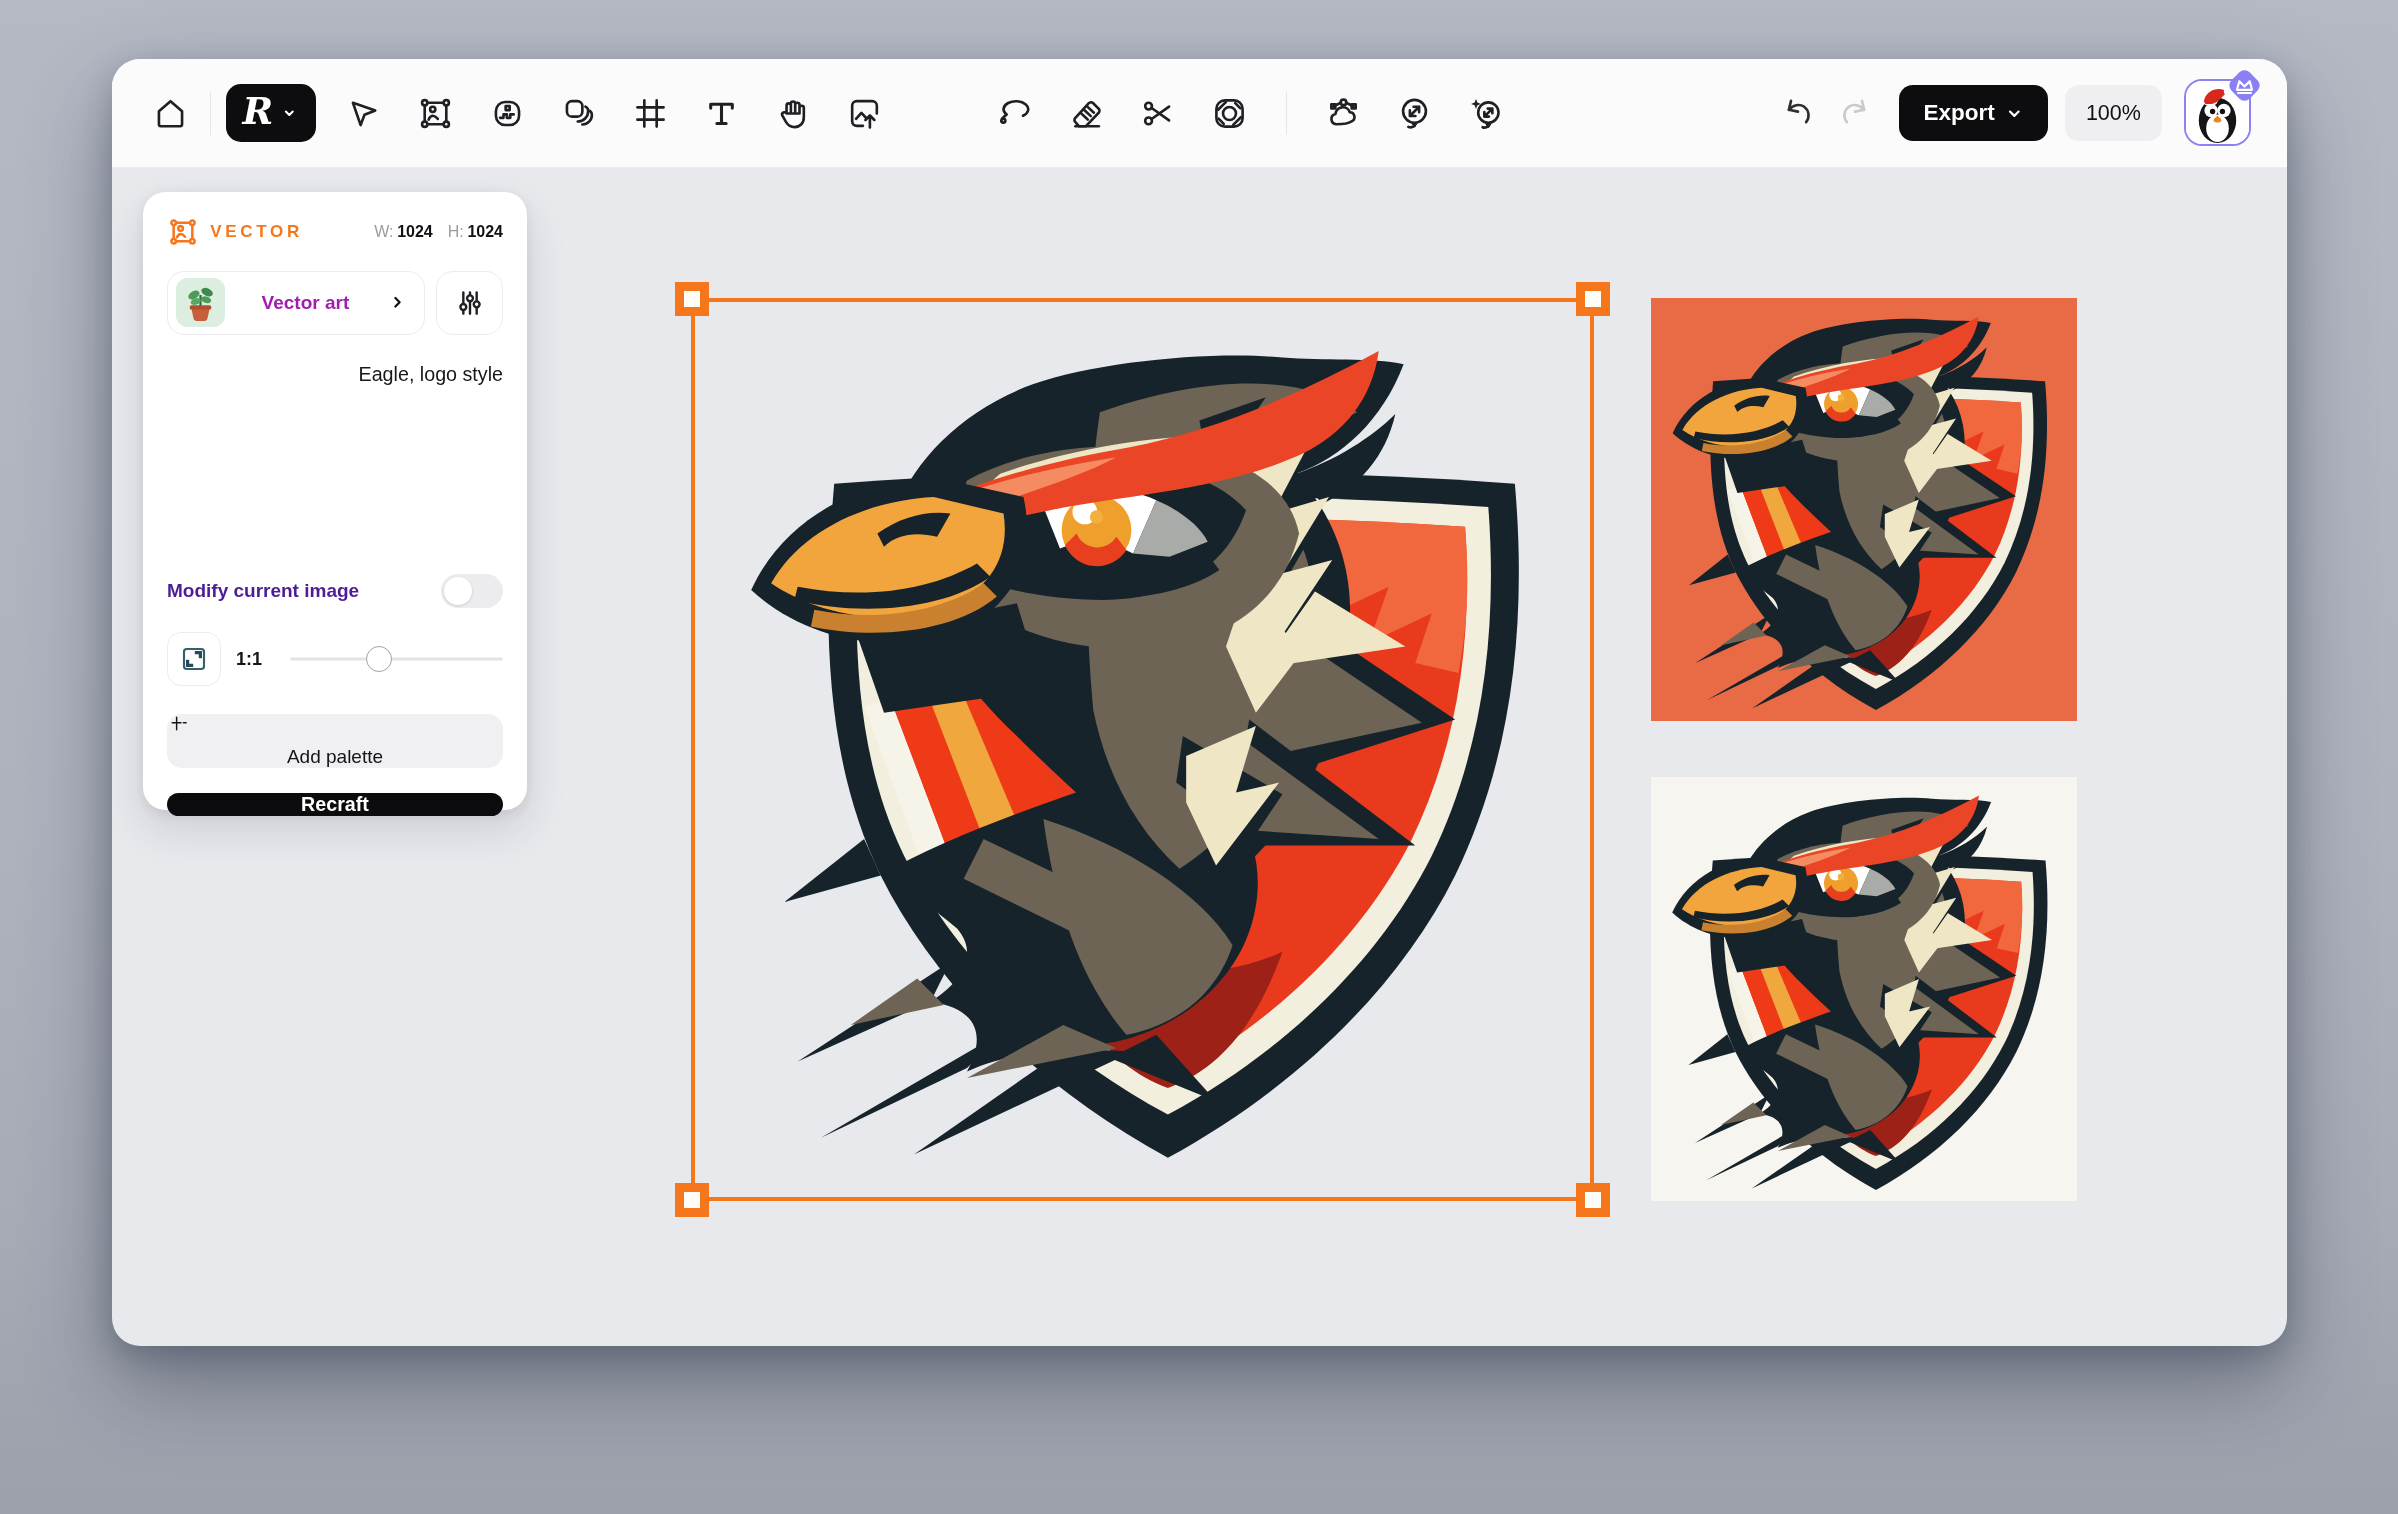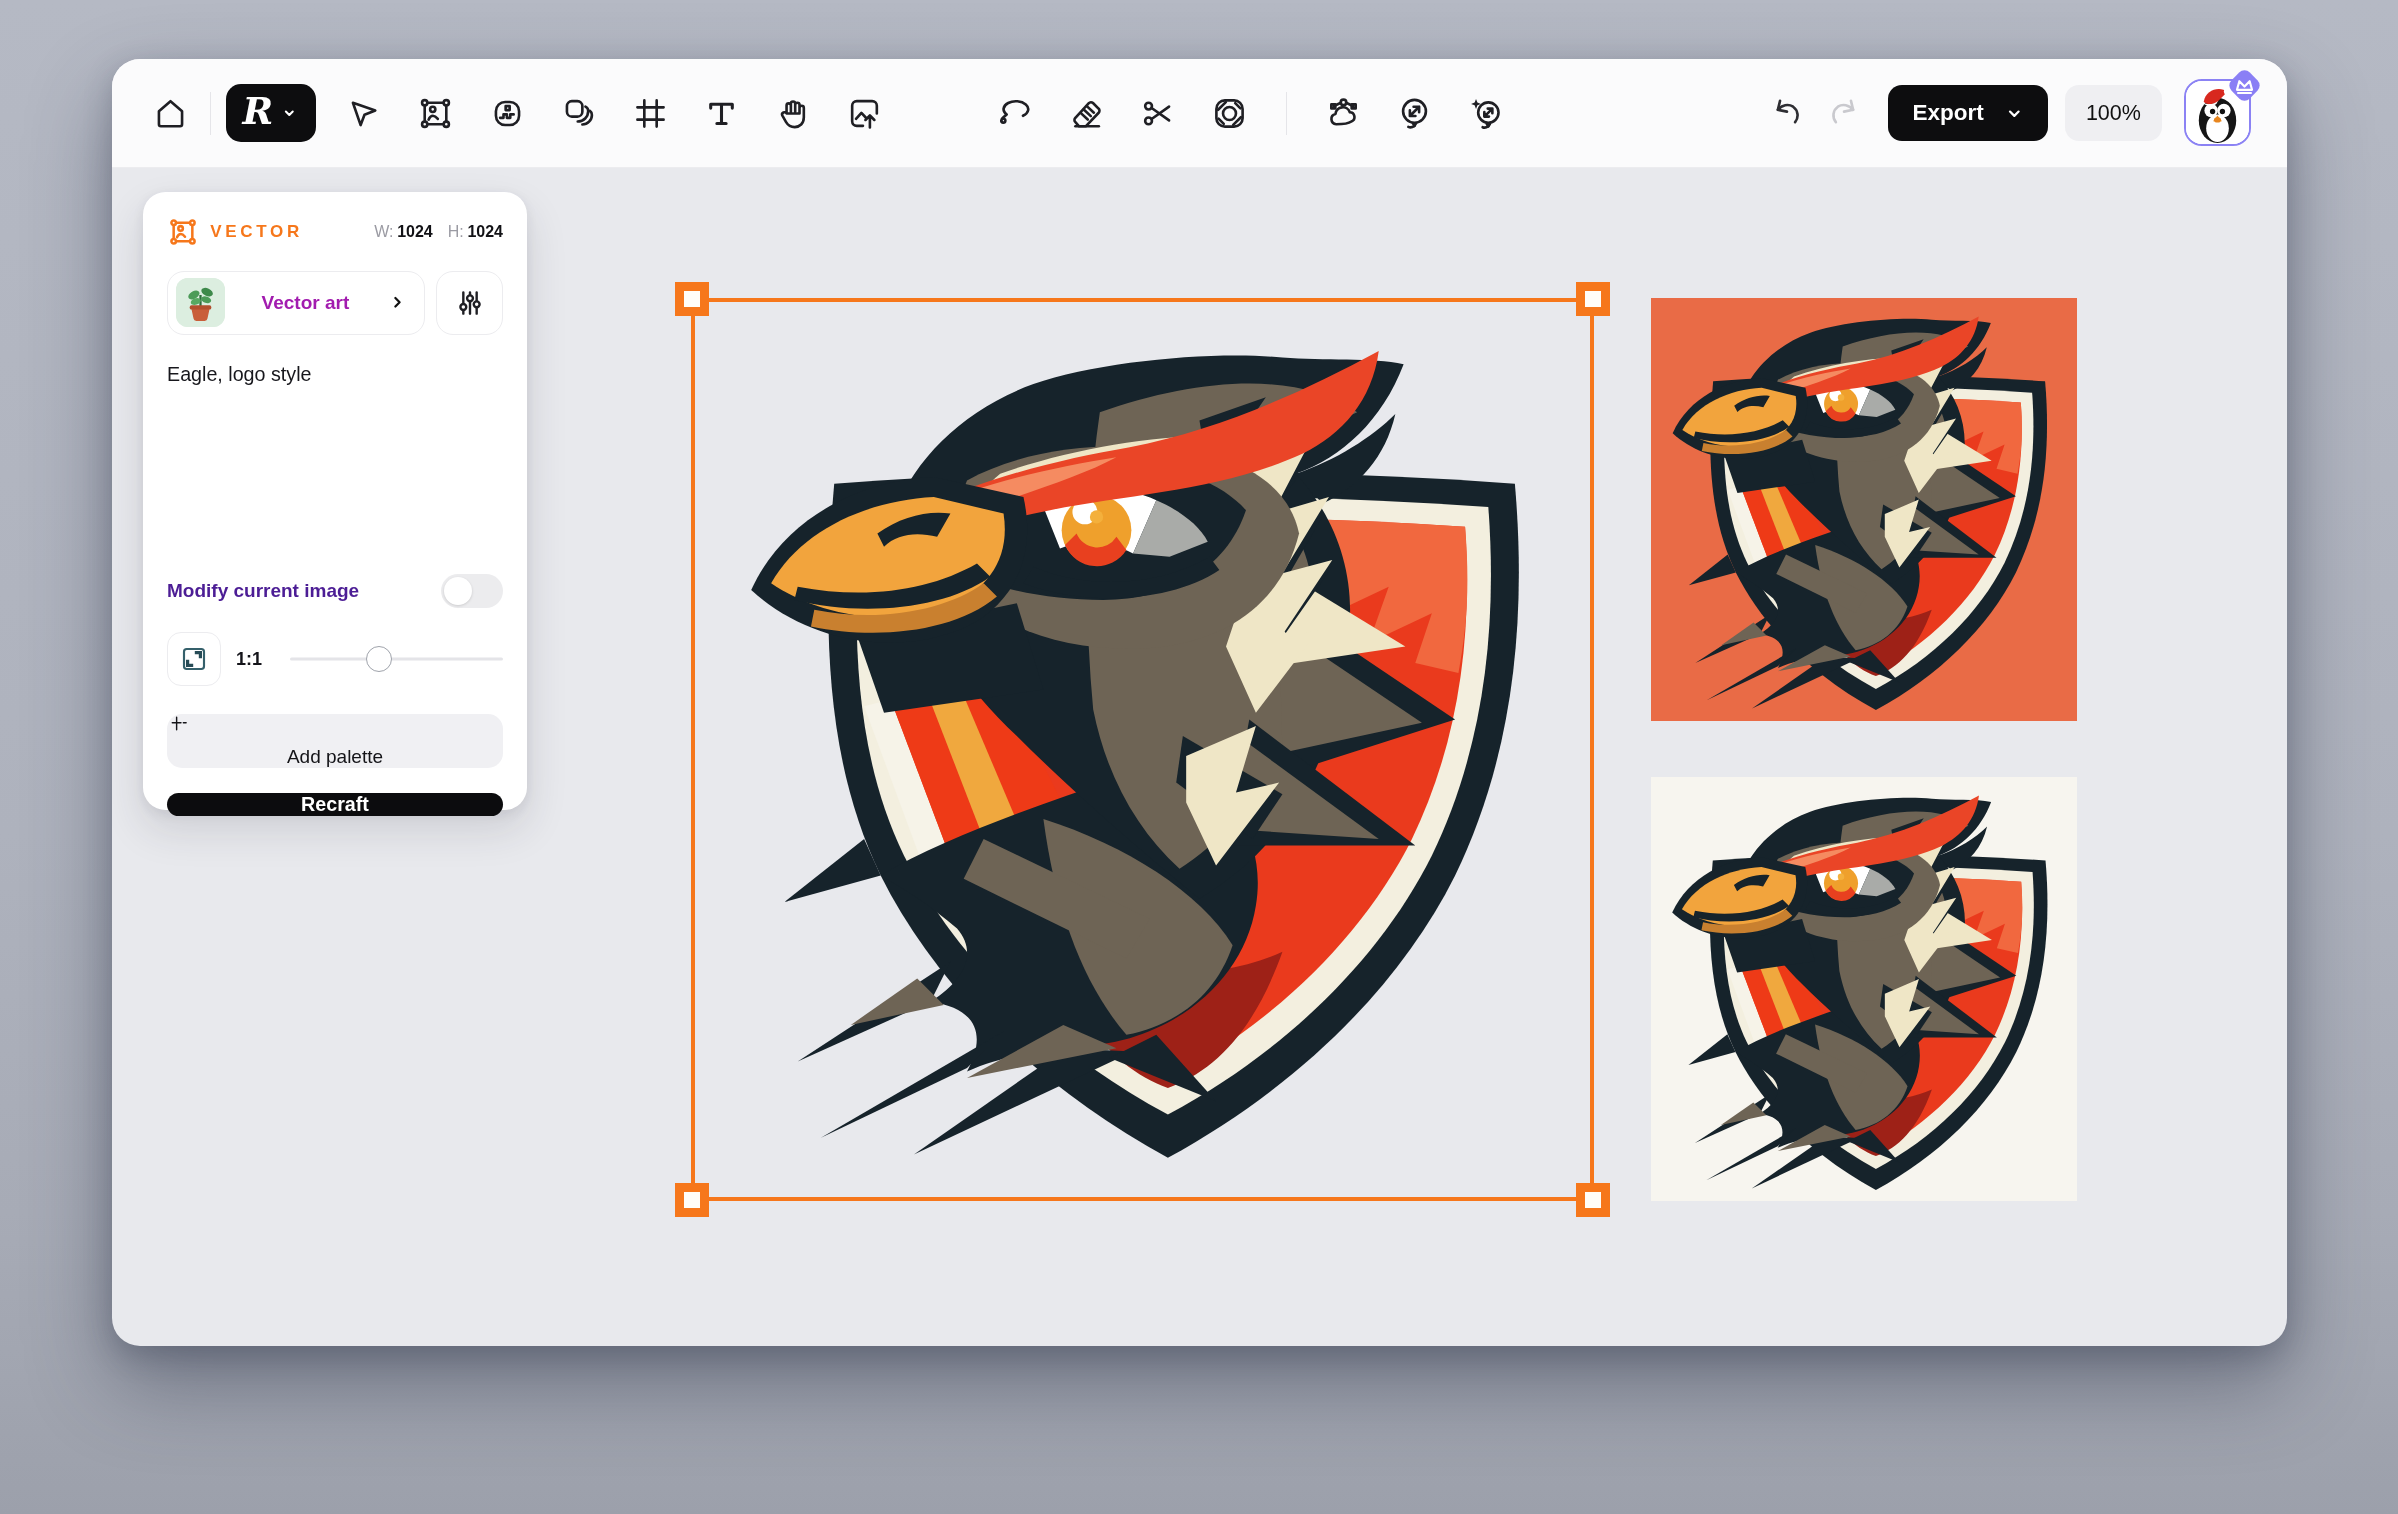--- a/index.html
+++ b/index.html
@@ -35,21 +35,21 @@
     font-weight:bold; font-size:37px; line-height:1; transform:translateY(-1.9px); }
   .logo-btn svg { width:20.6px; height:20.6px; stroke:#FFFFFF; fill:none; stroke-width:2.4;
     stroke-linecap:round; stroke-linejoin:round; }
   .tool-group { display:flex; align-items:center; gap:22.5px; flex:0 0 auto; }
   .spacer { flex:1 1 auto; }
   .undo-redo { display:flex; align-items:center; gap:9.4px; }
   .tb-btn.disabled svg { stroke:#C9C9CE; }
   .export-btn {
     margin-left:19px; height:56px; padding:0 24px; background:#0D0D0F; color:#FFF;
     border:none; border-radius:14px; font-size:22.5px; font-weight:600;
-    display:flex; align-items:center; gap:20px; cursor:pointer; font-family:inherit; flex:0 0 auto;
+    display:flex; align-items:center; gap:9px; cursor:pointer; font-family:inherit; flex:0 0 auto;
   }
   .export-btn svg { width:20.6px; height:20.6px; stroke:#FFF; fill:none; stroke-width:2.6;
     stroke-linecap:round; stroke-linejoin:round; }
   .zoom-badge {
     margin-left:17px; height:56px; padding:0 20.6px; background:#EFEFF2; border:none;
     border-radius:14px; font-size:21.5px; font-weight:400; color:#111; display:flex;
     align-items:center; cursor:pointer; font-family:inherit; flex:0 0 auto;
   }
   .avatar-wrap { position:relative; margin-left:22.5px; flex:0 0 auto; width:69px; height:69px; cursor:pointer; }
   .avatar {
@@ -78,21 +78,21 @@
   .plant-thumb { width:49px; height:49px; border-radius:12px; background:#DCEEE0; overflow:hidden; flex:0 0 auto; }
   .style-pill .style-label { flex:1; text-align:center; font-size:19px; font-weight:700; color:#a21caf; }
   .style-pill svg.chev { width:22.5px; height:22.5px; stroke:#111; fill:none; stroke-width:2.4;
     stroke-linecap:round; stroke-linejoin:round; flex:0 0 auto; }
   .sliders-btn {
     width:67px; height:64px; border:1.4px solid #ECECEF; border-radius:17px; background:#FFF;
     display:flex; align-items:center; justify-content:center; cursor:pointer; flex:0 0 auto;
   }
   .sliders-btn svg { width:32px; height:32px; stroke:#1F1F24; stroke-width:1.8; stroke-linecap:round; }
   .prompt-area { margin-top:26px; font-size:19.7px; color:#17171C; line-height:1.4; min-height:206px;
-    cursor:text; outline:none; }
+    cursor:text; outline:none;text-align:right; }
   .modify-row { display:flex; align-items:center; margin-top:7.5px; }
   .modify-label { font-size:19px; font-weight:600; color:#4c1d95; }
   .toggle { margin-left:auto; width:62px; height:34px; border-radius:17px; background:#ECECEE;
     border:none; position:relative; cursor:pointer; }
   .toggle .knob { position:absolute; left:2.8px; top:2.8px; width:28px; height:28px; border-radius:50%;
     background:#FFFFFF; box-shadow:0 0.9px 2.8px rgba(0,0,0,.15); }
   .ratio-row { display:flex; align-items:center; margin-top:24px; }
   .ratio-btn { width:54px; height:54px; border:1.4px solid #ECECEF; border-radius:14px; background:#FFF;
     display:flex; align-items:center; justify-content:center; cursor:pointer; flex:0 0 auto; }
   .ratio-btn svg { width:32px; height:32px; }

